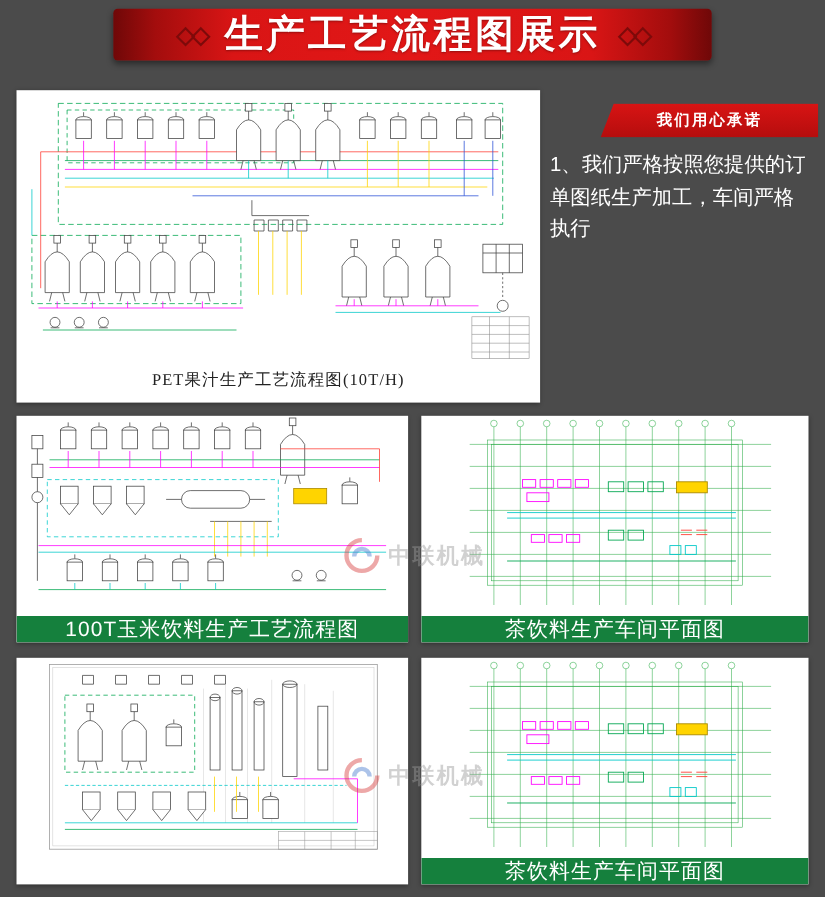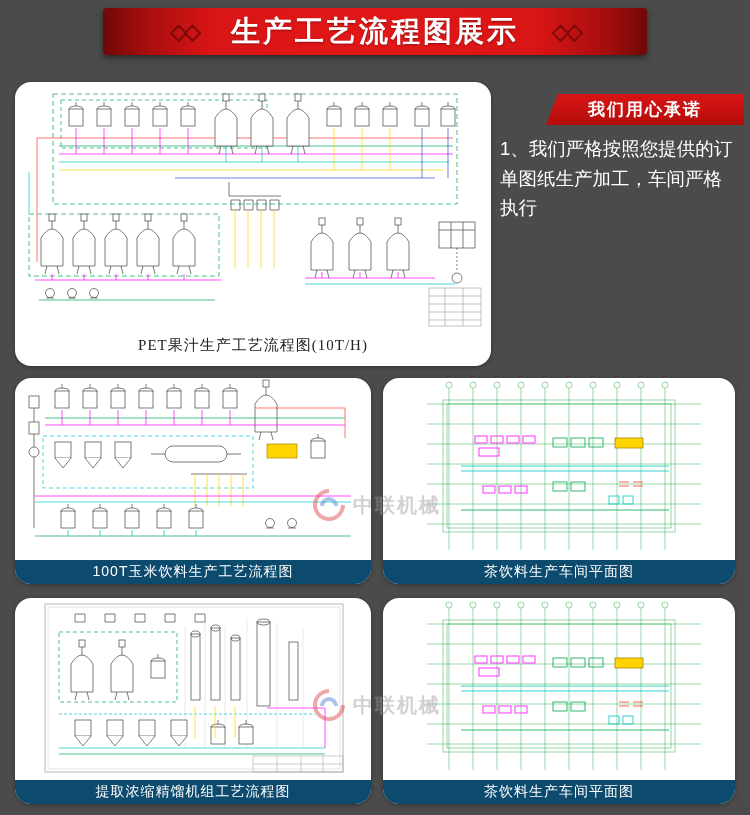--- a/index.html
+++ b/index.html
@@ -10,52 +10,52 @@
   }
   
   .banner{
     position:absolute;left:103px;top:8px;width:544px;height:47px;
     background:linear-gradient(90deg,#6f0808 0%,#a30d0d 7%,#d91515 20%,#e21717 50%,#d91515 80%,#a30d0d 93%,#6f0808 100%);
     border-radius:4px;
     display:flex;align-items:center;justify-content:center;gap:16px;
     box-shadow:0 3px 6px rgba(0,0,0,.45);
   }
   .banner h1{
-    margin:17px;color:#ffffff;font-size:29px;font-weight:bold;letter-spacing:3px;
+    margin:0;color:#ffffff;font-size:35px;font-weight:bold;letter-spacing:3px;
     text-shadow:0 1px 2px rgba(0,0,0,.35);
   }
   .orn{color:#7d0a0a;font-size:22px;font-weight:bold;letter-spacing:-3px;}
   
   .card{
-    position:absolute;background:#ffffff;border-radius:16px;overflow:hidden;
+    position:absolute;background:#ffffff;border-radius:0;overflow:hidden;
     display:flex;flex-direction:column;
     box-shadow:0 1px 4px rgba(0,0,0,.35);
   }
   .card svg{display:block;flex:0 0 auto;}
   #main-card{left:15px;top:82px;width:476px;height:284px;}
   .main-caption{
     margin-top:4px;text-align:center;color:#222;
     font-family:"Liberation Serif",serif;font-size:15px;letter-spacing:1px;
   }
   #card-a{left:15px;top:378px;width:356px;height:206px;}
   #card-b{left:383px;top:378px;width:352px;height:206px;}
   #card-c{left:15px;top:598px;width:356px;height:206px;}
   #card-d{left:383px;top:598px;width:352px;height:206px;}
   .capbar{
-    margin-top:auto;height:24px;background:#0c4a6e;color:#ffffff;
+    margin-top:auto;height:24px;background:#15803d;color:#ffffff;
     display:flex;align-items:center;justify-content:center;
-    font-size:14px;letter-spacing:1px;
+    font-size:19px;letter-spacing:1px;
   }
   
   .promise-banner{
     position:absolute;left:546px;top:94px;width:198px;height:31px;
     background:linear-gradient(180deg,#d81414,#b50d0d);
     clip-path:polygon(12px 0,100% 0,100% 100%,0 100%);
     display:flex;align-items:center;justify-content:center;
-    color:#fff;font-size:17px;font-weight:bold;letter-spacing:2px;
+    color:#fff;font-size:14px;font-weight:bold;letter-spacing:2px;
     box-shadow:0 2px 4px rgba(0,0,0,.4);
   }
   .promise-text{
     position:absolute;left:500px;top:134px;width:238px;
     color:#ffffff;font-size:18.5px;line-height:1.6;
   }
   .promise-text p{margin:0 0 8px 0;}
   
   .wm{
     position:absolute;display:flex;align-items:center;gap:7px;
@@ -310,21 +310,20 @@
         <use href="#cone" x="124" y="122"></use>
         <use href="#cone" x="156" y="122"></use>
       <use href="#tksm" x="196" y="126"></use>
         <use href="#tksm" x="224" y="126"></use>
       <path d="M180 108 V140 M200 108 V140 M220 108 V140" stroke="#ffd400"></path>
       <path d="M44 150 H310" stroke="#00c8c8"></path>
       <path d="M44 156 H310" stroke="#00a650"></path>
       <path d="M252 110 H310 M310 110 V150" stroke="#ff00ff"></path>
     </g>
   </svg>
-  <div class="capbar">提取浓缩精馏机组工艺流程图</div>
 </div>
 
 <div class="card" id="card-d">
   <svg viewBox="0 0 352 182" width="352" height="182">
     <use href="#fplan"></use>
   </svg>
   <div class="capbar">茶饮料生产车间平面图</div>
 </div>
 
 <div class="wm" id="wm1">

